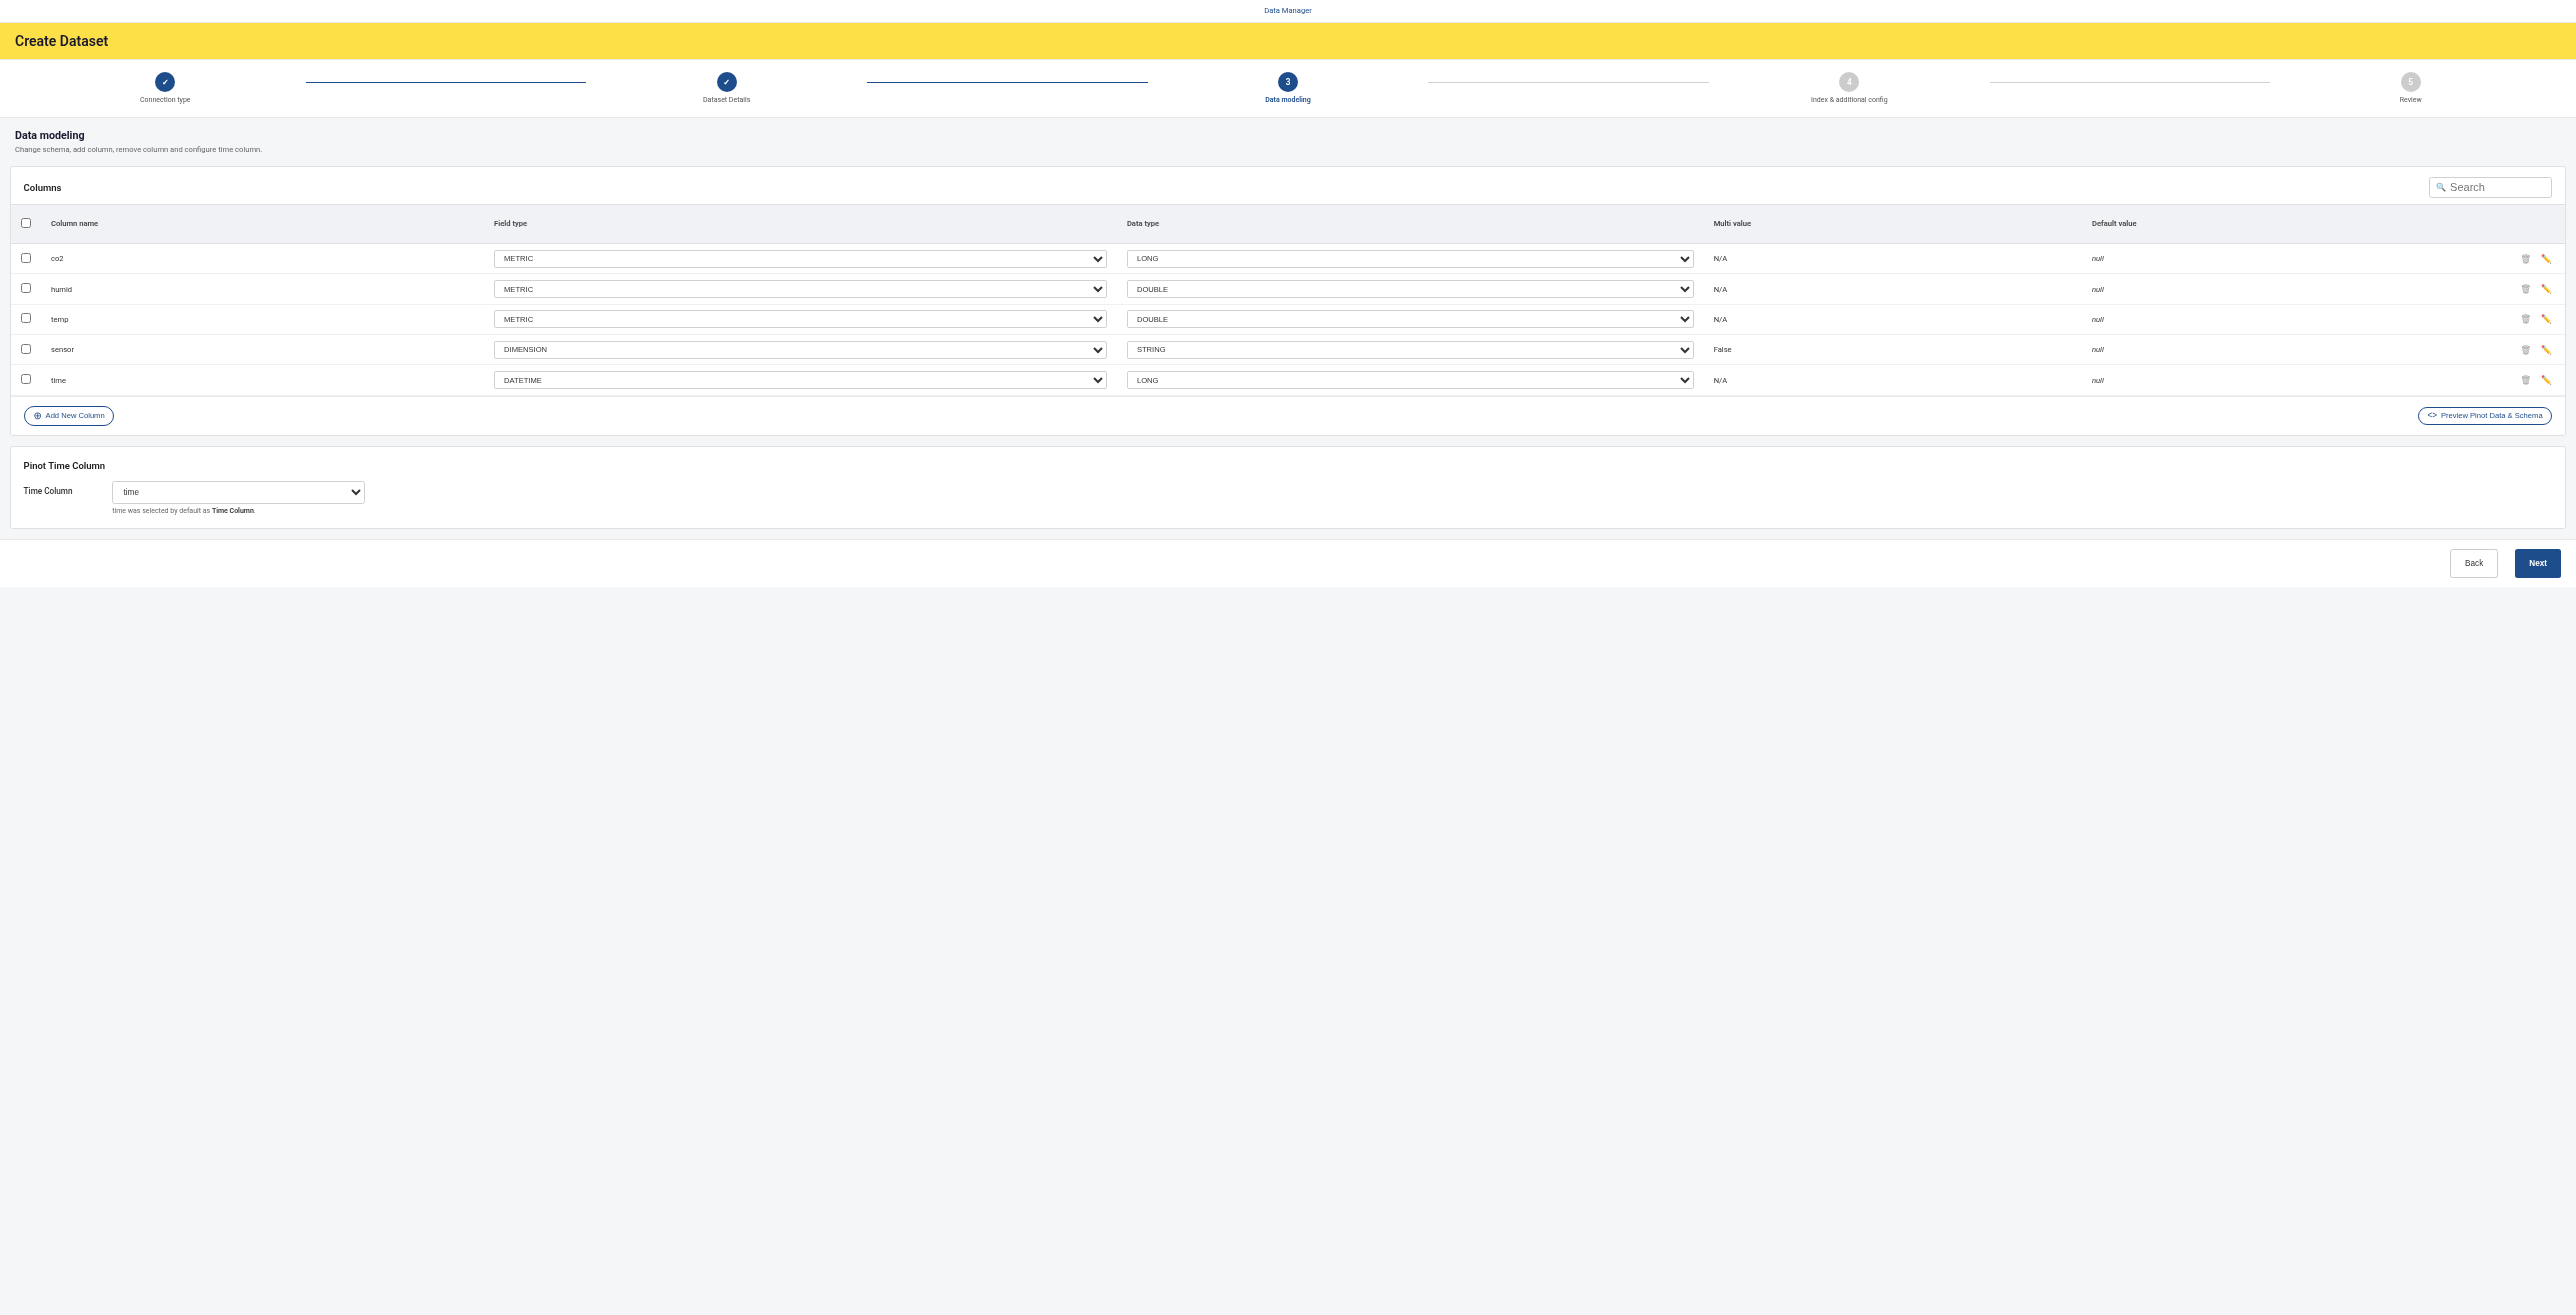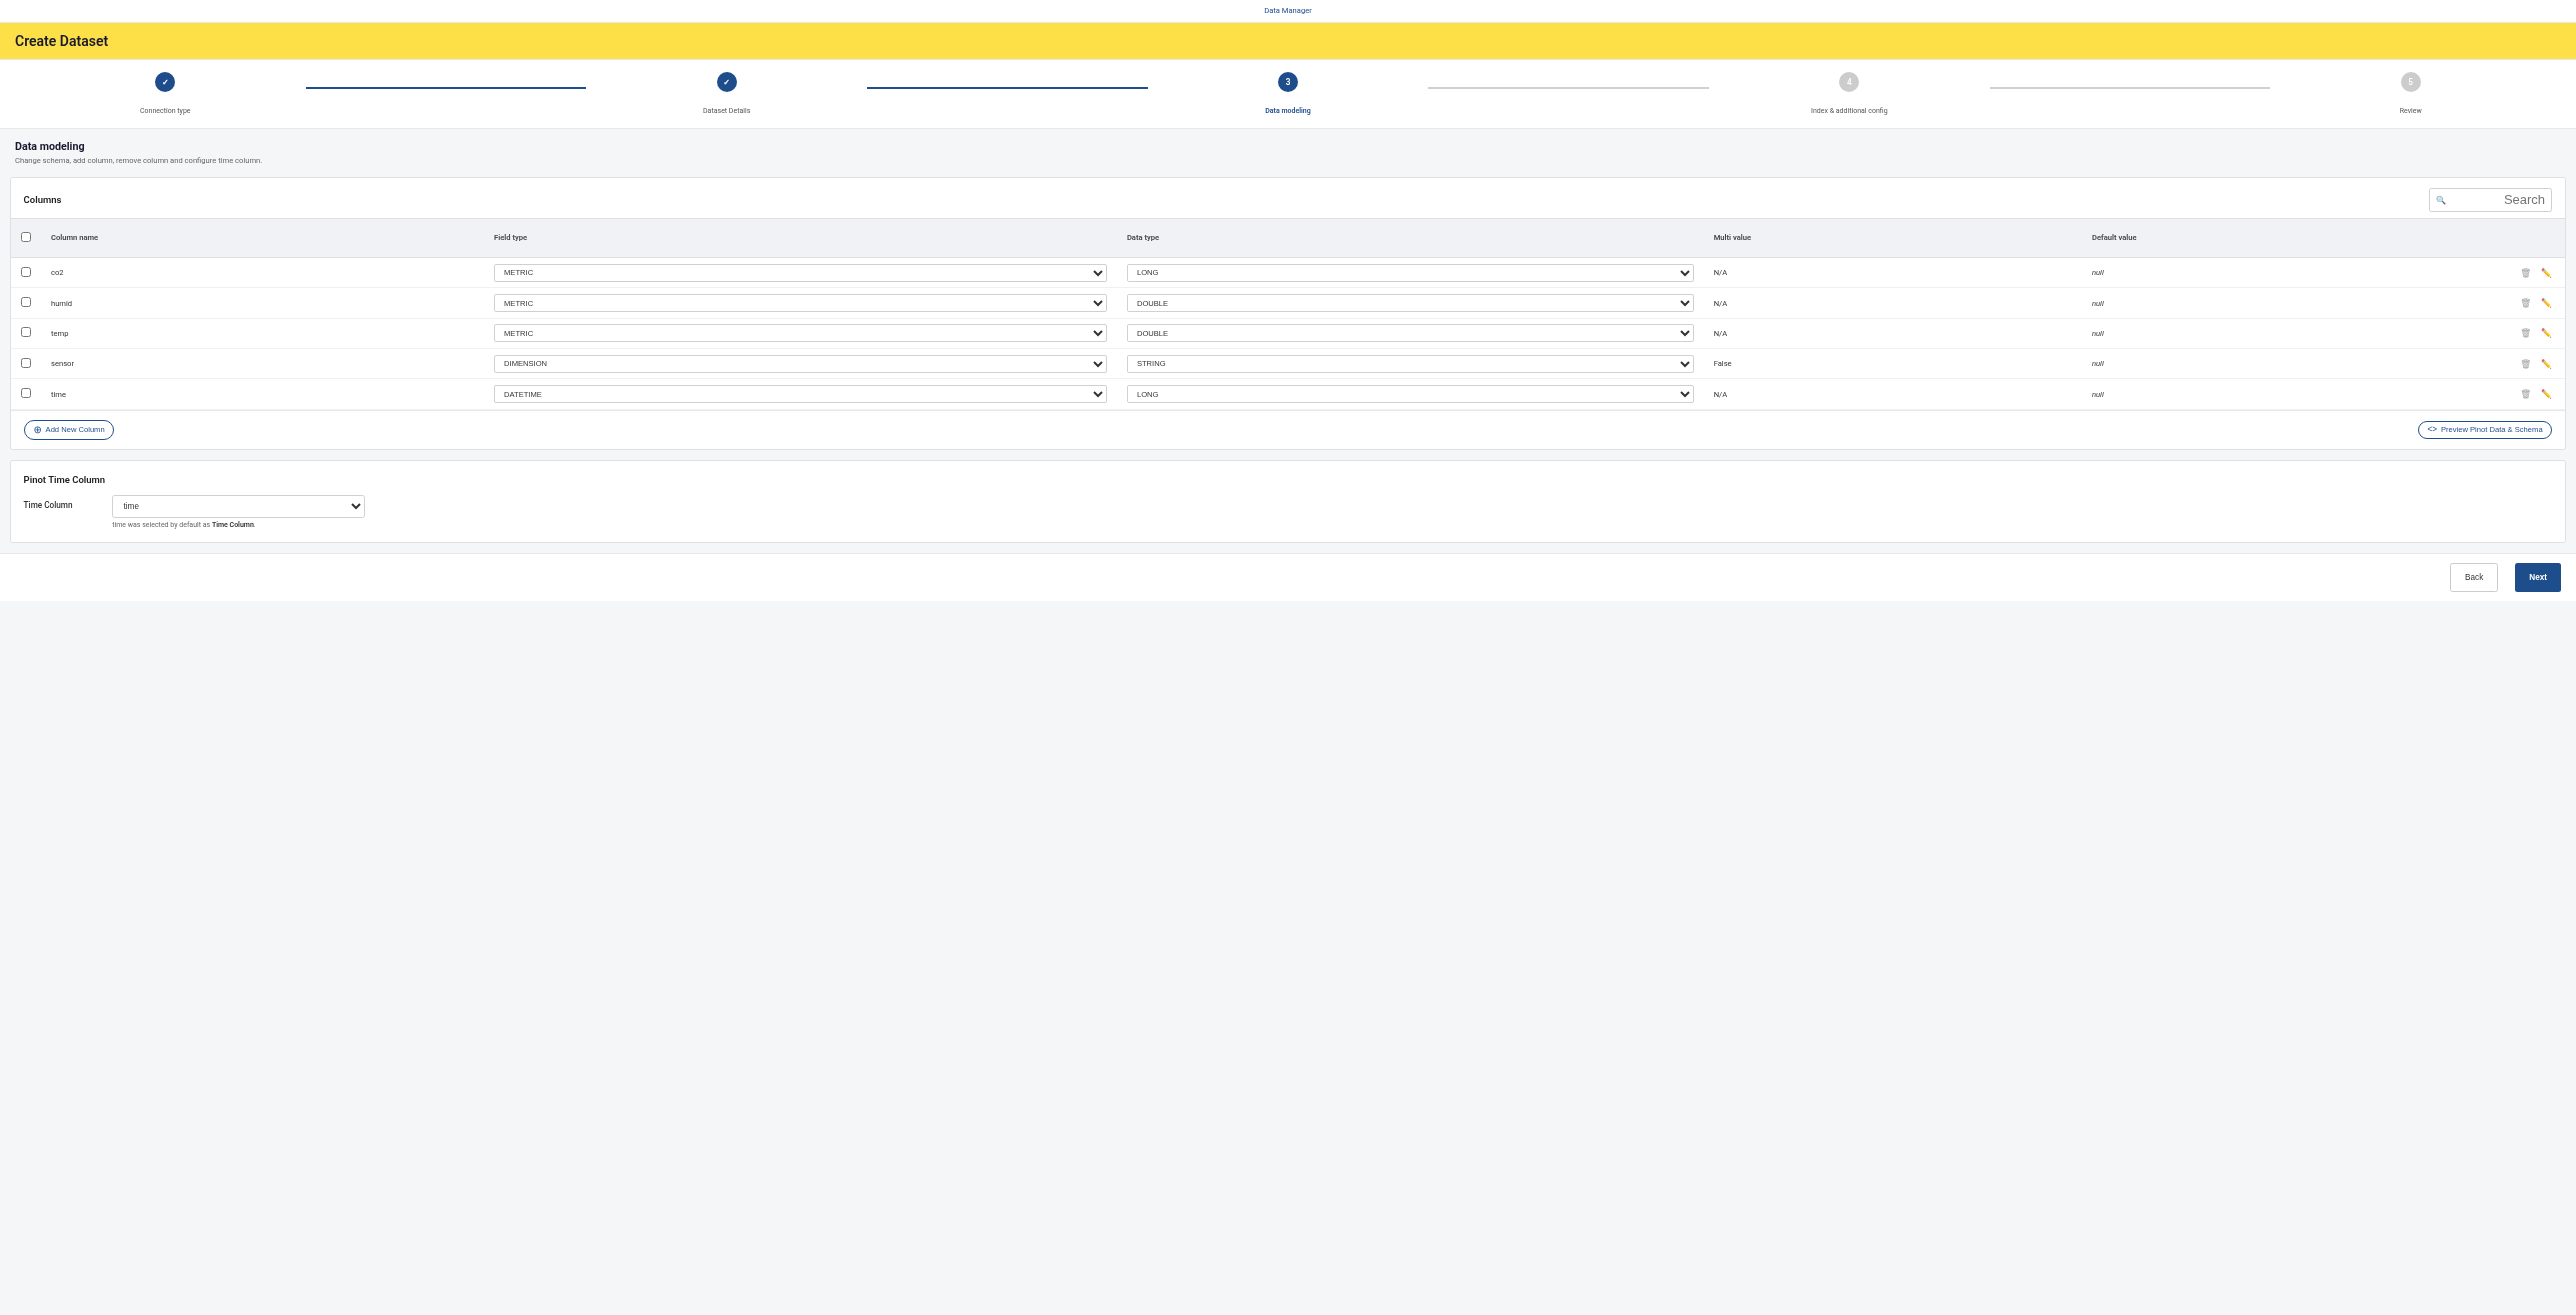--- a/index.html
+++ b/index.html
@@ -21,21 +21,21 @@
     .stepper { display: flex; align-items: center; justify-content: center; gap: 0; }
     .step-item { display: flex; flex-direction: column; align-items: center; position: relative; flex: 1; }
     .step-circle {
       width: 20px; height: 20px; border-radius: 50%;
       display: flex; align-items: center; justify-content: center;
       font-size: 8.2px; font-weight: 600; z-index: 1;
     }
     .step-circle.completed { background: #1e4d8c; color: #fff; }
     .step-circle.active { background: #1e4d8c; color: #fff; }
     .step-circle.inactive { background: #ccc; color: #fff; }
-    .step-label { font-size: 7px; color: #555; margin-top: 15px; text-align: center; white-space: nowrap; }
+    .step-label { font-size: 7px; color: #555; margin-top: 4px; text-align: center; white-space: nowrap; }
     .step-label.active { color: #1e4d8c; font-weight: 600; }
     .step-connector { flex: 1; height: 1.3px; background: #d0d0d0; margin-bottom: 11.4px; }
     .step-connector.done { background: #1e4d8c; }
 
     
     .section { background: #fff; margin: 10px; border-radius: 2.5px; border: 0.6px solid #e0e0e0; }
     .section-header-row { display: flex; align-items: center; justify-content: space-between; padding: 10px 12.6px 6.3px; }
     .section-title { font-size: 9.5px; font-weight: 600; color: #222; }
 
     
@@ -152,21 +152,21 @@
   <div style="padding: 11.4px 15px 2.5px;">
     <div style="font-size: 10.7px; font-weight: 700; color: #1a1a2e;">Data modeling</div>
     <div style="font-size: 7.6px; color: #666; margin-top: 2.5px;">Change schema, add column, remove column and configure time column.</div>
   </div>
 
   <div class="section">
     <div class="section-header-row">
       <div class="section-title">Columns</div>
       <div class="search-box">
         <span style="color:#999;">🔍</span>
-        <input type="text" style="border: none; outline: none; font-size: 13px; width: 95px; text-align: right;" placeholder="Search">
+        <input type="text" style="border: none; outline: none; font-size: 11px; width: 95px;" placeholder="Search">
       </div>
     </div>
 
     <table class="data-table">
       <thead>
         <tr>
           <th style="width:25px;"><input type="checkbox" class="col-checkbox" style=""></th>
           <th>Column name</th>
           <th>Field type</th>
           <th>Data type</th>

